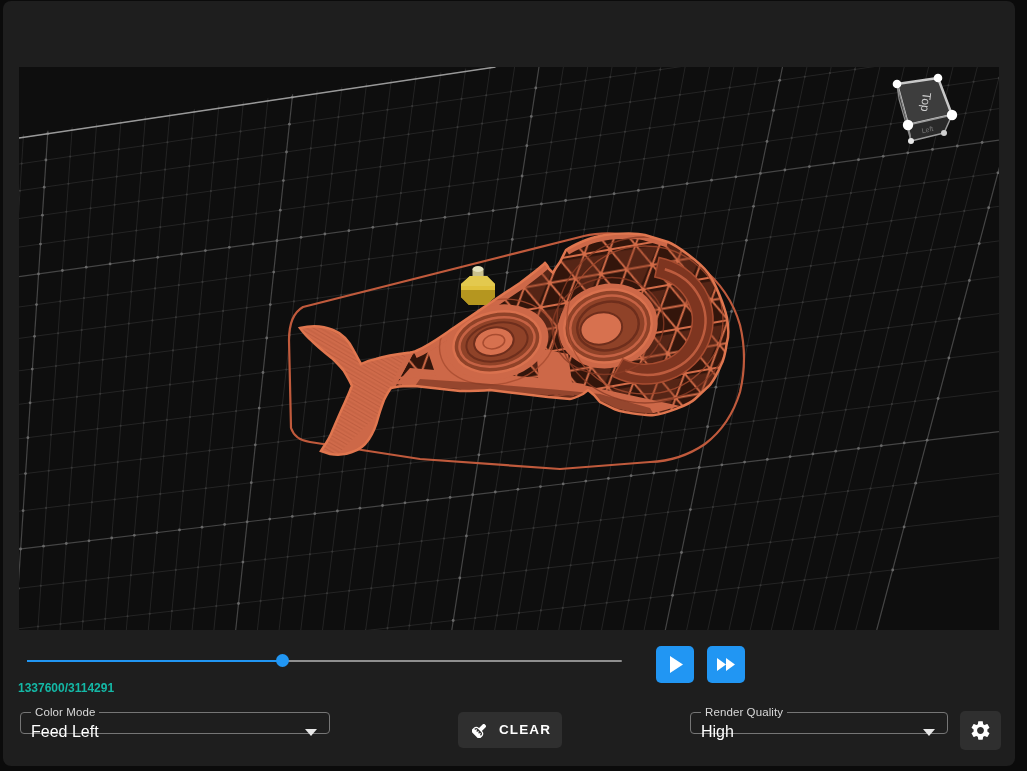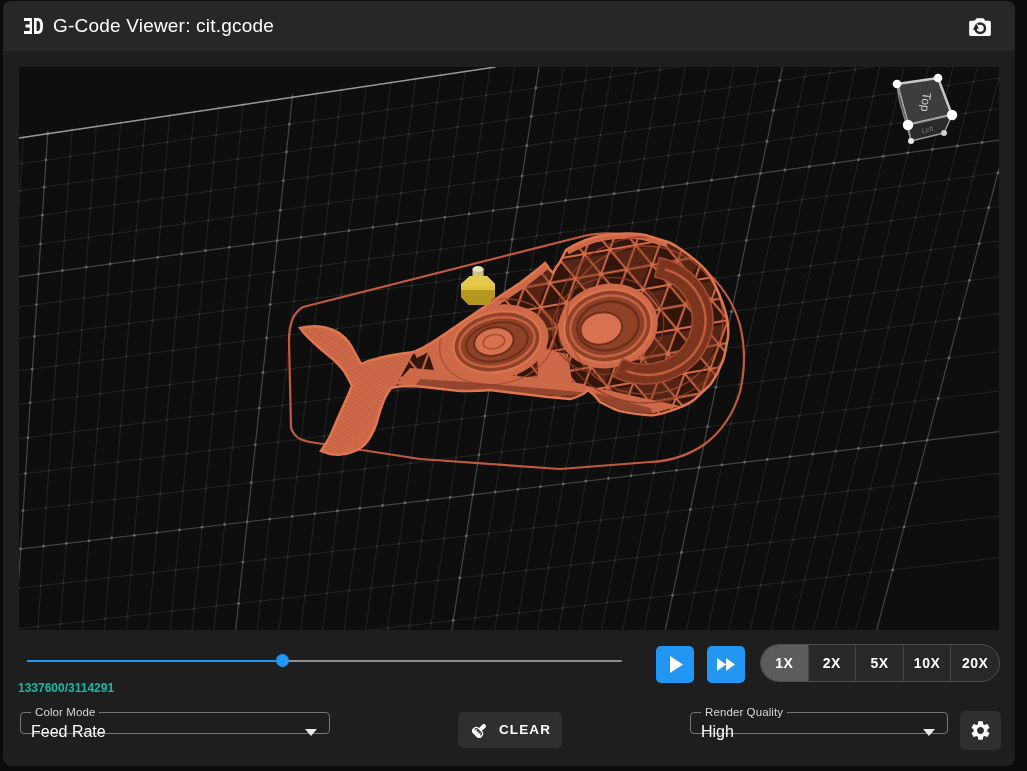--- a/index.html
+++ b/index.html
@@ -21,33 +21,20 @@
   .speedbtn.sel { background:#5c5c5c; }
   .mselect { position:absolute; top:711px; height:22px; border:1px solid #767676; border-radius:4px; color:#fff; }
   .mselect .lab { position:absolute; left:10px; top:-7px; background:#1e1e1e; padding:0 4px; font-size:11.5px; color:#d8d8d8; letter-spacing:0.1px;}
   .mselect .val { position:absolute; left:10px; top:10px; font-size:16px; }
   .mselect .arr { position:absolute; right:12px; top:16px; width:0; height:0; border-left:6px solid transparent; border-right:6px solid transparent; border-top:7px solid #e8e8e8; }
   .btn { position:absolute; background:#2f2f2f; border-radius:5px; color:#fff; }
 </style>
 </head>
 <body>
 <div class="card">
-  <div class="topbar">
-    <svg class="icon3d" width="20" height="16" viewBox="0 0 20 16">
-      <path d="M1,0 H9 V16 H1 V13 H6.6 V9.4 H2.5 V6.6 H6.6 V3 H1 Z" fill="#fff"></path>
-      <path d="M11,0 H15 Q20,0 20,8 Q20,16 15,16 H11 Z M13.6,3 V13 H14.8 Q17.2,13 17.2,8 Q17.2,3 14.8,3 Z" fill="#fff" fill-rule="evenodd"></path>
-    </svg>
-    <span class="title">G-Code Viewer: cit.gcode</span>
-    <svg class="cambtn" width="26" height="26" viewBox="0 0 24 24">
-      <path d="M20.5 6.2H16.9L15.2 4.0H8.8L7.1 6.2H3.5C2.6 6.2 2 6.9 2 7.8V18.6C2 19.5 2.6 20.2 3.5 20.2H20.5C21.4 20.2 22 19.5 22 18.6V7.8C22 6.9 21.4 6.2 20.5 6.2Z" fill="#fff"></path>
-      <circle cx="12.2" cy="13.2" r="4.4" stroke="#272727" stroke-width="2.3" fill="none"></circle>
-      <path d="M12.2,13.2 L3.8,12.6 L7.2,5.6 Z" fill="#fff"></path>
-      <path d="M10.9,13.3 L5.4,14.7 L8.5,8.5 Z" fill="#272727"></path>
-    </svg>
-  </div>
   <div class="canvas3d">
     <svg width="980" height="563" viewBox="19 67 980 563">
     <line x1="-50.2" y1="145.3" x2="-79.8" y2="630.0" stroke="#242424" stroke-width="1"></line>
 <line x1="-25.6" y1="141.7" x2="-55.5" y2="630.0" stroke="#242424" stroke-width="1"></line>
 <line x1="-1.0" y1="138.0" x2="-31.1" y2="630.0" stroke="#242424" stroke-width="1"></line>
 <line x1="23.5" y1="134.4" x2="-7.3" y2="630.0" stroke="#242424" stroke-width="1"></line>
 <line x1="72.2" y1="127.1" x2="37.8" y2="630.0" stroke="#242424" stroke-width="1"></line>
 <line x1="96.6" y1="123.5" x2="60.0" y2="630.0" stroke="#242424" stroke-width="1"></line>
 <line x1="121.0" y1="119.8" x2="82.2" y2="630.0" stroke="#242424" stroke-width="1"></line>
 <line x1="145.5" y1="116.2" x2="104.3" y2="630.0" stroke="#242424" stroke-width="1"></line>
@@ -839,30 +826,23 @@
   <div class="playbtn" style="left:653px;">
     <svg width="38" height="37" viewBox="0 0 38 37">
         <path d="M14 10 L27 18.5 L14 27 Z" fill="#fff"></path>
       </svg>
   </div>
   <div class="playbtn" style="left:704px;">
     <svg width="38" height="37" viewBox="0 0 38 37">
         <path d="M10 12 L19 18.5 L10 25 Z M19 12 L28 18.5 L19 25 Z" fill="#fff"></path>
       </svg>
   </div>
-  <div class="speedgroup">
-    <div class="speedbtn sel">1X</div>
-      <div class="speedbtn">2X</div>
-      <div class="speedbtn">5X</div>
-      <div class="speedbtn">10X</div>
-      <div class="speedbtn">20X</div>
-  </div>
   <div class="mselect" style="left:17px; width:310px;">
     <div class="lab">Color Mode</div>
-      <div class="val">Feed Rate</div>
+      <div class="val">Feed Left</div>
       <div class="arr"></div>
   </div>
   <div class="btn" style="left:455px; top:711px; width:104px; height:36px;padding-left:32px;">
     <svg style="position:absolute;left:14px;top:10px;" width="16" height="16" viewBox="0 0 24 24">
         <path d="M16 11h-1V3c0-1.1-.9-2-2-2h-2c-1.1 0-2 .9-2 2v8H8c-2.76 0-5 2.24-5 5v7h18v-7c0-2.76-2.24-5-5-5zM5 16c0-1.65 1.35-3 3-3h8c1.65 0 3 1.35 3 3v1h-2v-2h-2v2h-2v-2h-2v2H9v-2H7v2H5v-1z" fill="#fff" transform="rotate(45 12 12)"></path>
       </svg>
     <span style="position:absolute;left:41px;top:10px;font-size:13.5px;font-weight:700;letter-spacing:1.1px;">CLEAR</span>
   </div>
   <div class="mselect" style="left:687px; width:258px;">
     <div class="lab">Render Quality</div>

